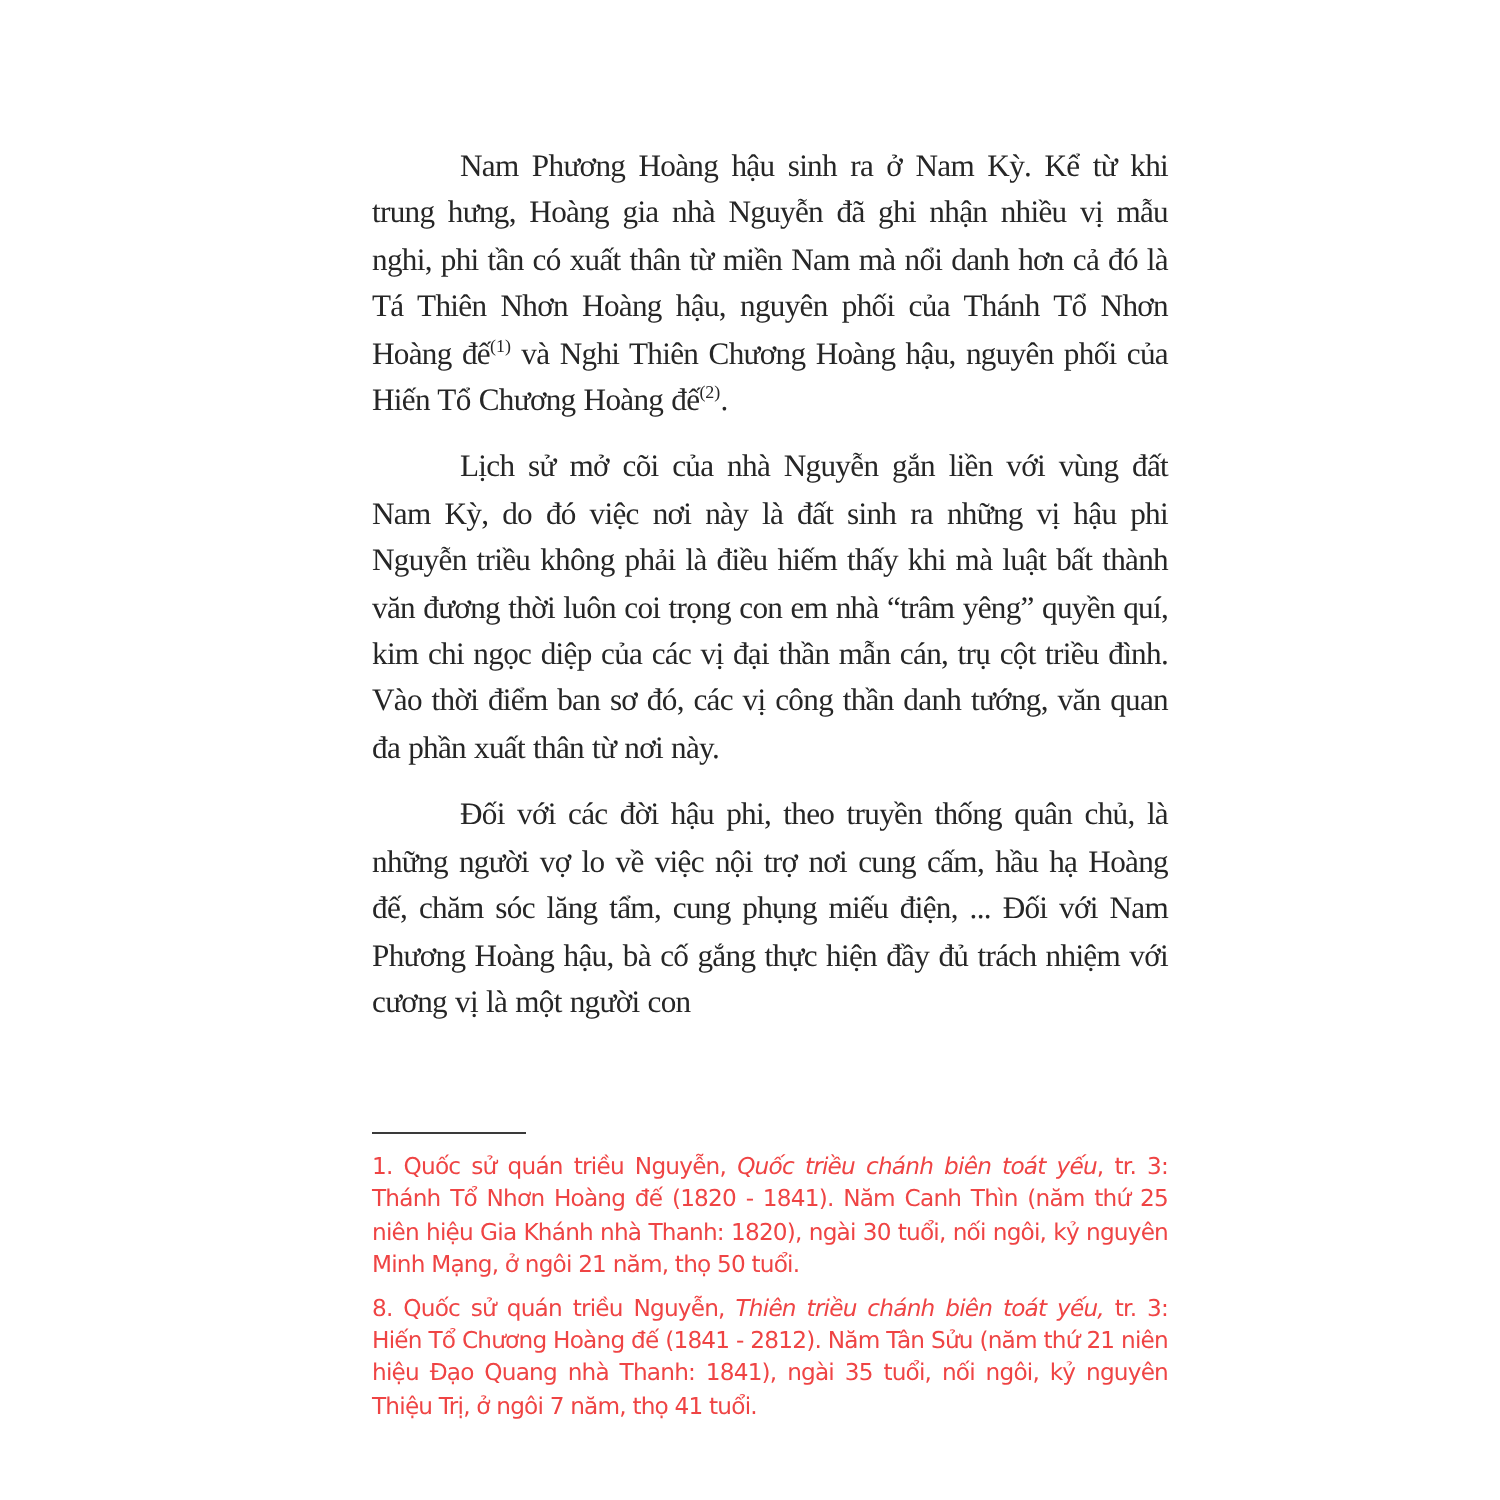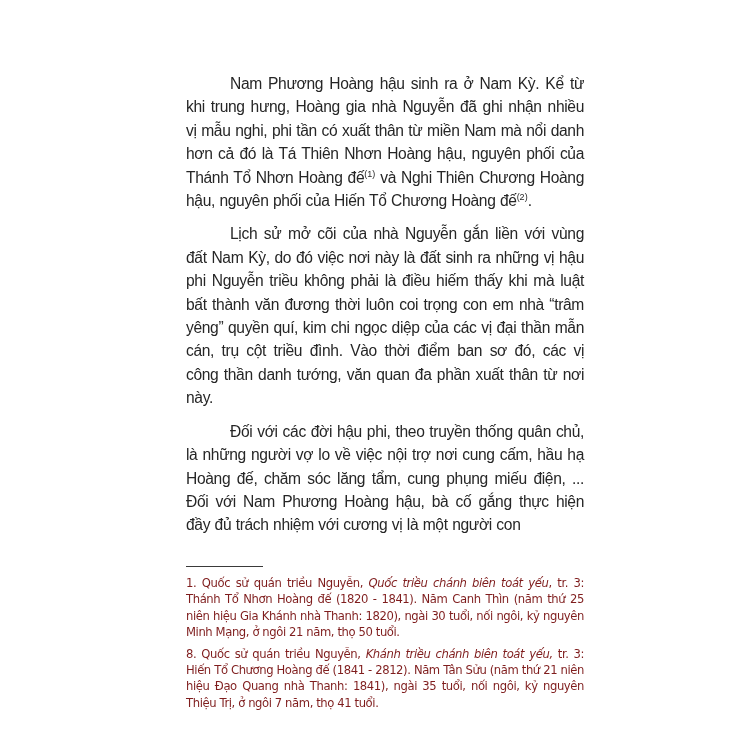--- a/index.html
+++ b/index.html
@@ -12,21 +12,21 @@
       height: 750px;
       position: relative;
       overflow: hidden;
     }
     .page {
       position: absolute;
       left: 186px;
       top: 72px;
       width: 398px;
       color: #262626;
-      font-family: Liberation Sans, sans-serif;
+      font-family: Liberation Serif, serif;
     }
     .para {
       font-size: 15.6px;
       line-height: 23.4px;
       text-align: justify;
       text-indent: 44px;
       margin: 0 0 10px 0;
       letter-spacing: -0.35px;
       word-spacing: 0.5px;
     }
@@ -34,21 +34,21 @@
       font-size: 9px;
       line-height: 0;
       vertical-align: 6px;
       letter-spacing: 0;
     }
     .footnotes {
       position: absolute;
       left: 186px;
       top: 566px;
       width: 398px;
-      color: #7f1d1d;
+      color: #ef4444;
       font-family: "DejaVu Sans", "Liberation Sans", sans-serif;
     }
     .rule {
       width: 77px;
       height: 0;
       border-top: 1px solid #3a3a3a;
       margin: 0 0 8px 0;
     }
     .footnote {
       font-size: 11.6px;
@@ -66,14 +66,14 @@
 
 <div class="page">
   <p class="para"><span>Nam Phương Hoàng hậu sinh ra ở Nam Kỳ. Kể từ khi trung hưng, Hoàng gia nhà Nguyễn đã ghi nhận nhiều vị mẫu nghi, phi tần có xuất thân từ miền Nam mà nổi danh hơn cả đó là Tá Thiên Nhơn Hoàng hậu, nguyên phối của Thánh Tổ Nhơn Hoàng đế</span><sup>(1)</sup><span> và Nghi Thiên Chương Hoàng hậu, nguyên phối của Hiến Tổ Chương Hoàng đế</span><sup>(2)</sup><span>.</span></p>
   <p class="para">Lịch sử mở cõi của nhà Nguyễn gắn liền với vùng đất Nam Kỳ, do đó việc nơi này là đất sinh ra những vị hậu phi Nguyễn triều không phải là điều hiếm thấy khi mà luật bất thành văn đương thời luôn coi trọng con em nhà “trâm yêng” quyền quí, kim chi ngọc diệp của các vị đại thần mẫn cán, trụ cột triều đình. Vào thời điểm ban sơ đó, các vị công thần danh tướng, văn quan đa phần xuất thân từ nơi này.</p>
   <p class="para">Đối với các đời hậu phi, theo truyền thống quân chủ, là những người vợ lo về việc nội trợ nơi cung cấm, hầu hạ Hoàng đế, chăm sóc lăng tẩm, cung phụng miếu điện, ... Đối với Nam Phương Hoàng hậu, bà cố gắng thực hiện đầy đủ trách nhiệm với cương vị là một người con</p>
 </div>
 
 <div class="footnotes">
   <div class="rule"></div>
   <p class="footnote"><span>1. Quốc sử quán triều Nguyễn, </span><em>Quốc triều chánh biên toát yếu</em><span>, tr. 3: Thánh Tổ Nhơn Hoàng đế (1820 - 1841). Năm Canh Thìn (năm thứ 25 niên hiệu Gia Khánh nhà Thanh: 1820), ngài 30 tuổi, nối ngôi, kỷ nguyên Minh Mạng, ở ngôi 21 năm, thọ 50 tuổi.</span></p>
-  <p class="footnote"><span>8. Quốc sử quán triều Nguyễn, </span><em>Khánh triều chánh biên toát yếu,</em><span> tr. 3: Hiến Tổ Chương Hoàng đế (1841 - 2812). Năm Tân Sửu (năm thứ 21 niên hiệu Đạo Quang nhà Thanh: 1841), ngài 35 tuổi, nối ngôi, kỷ nguyên Thiệu Trị, ở ngôi 7 năm, thọ 41 tuổi.</span></p>
+  <p class="footnote"><span>8. Quốc sử quán triều Nguyễn, </span><em>Thiên triều chánh biên toát yếu,</em><span> tr. 3: Hiến Tổ Chương Hoàng đế (1841 - 2812). Năm Tân Sửu (năm thứ 21 niên hiệu Đạo Quang nhà Thanh: 1841), ngài 35 tuổi, nối ngôi, kỷ nguyên Thiệu Trị, ở ngôi 7 năm, thọ 41 tuổi.</span></p>
 </div>
 
 </body></html>

